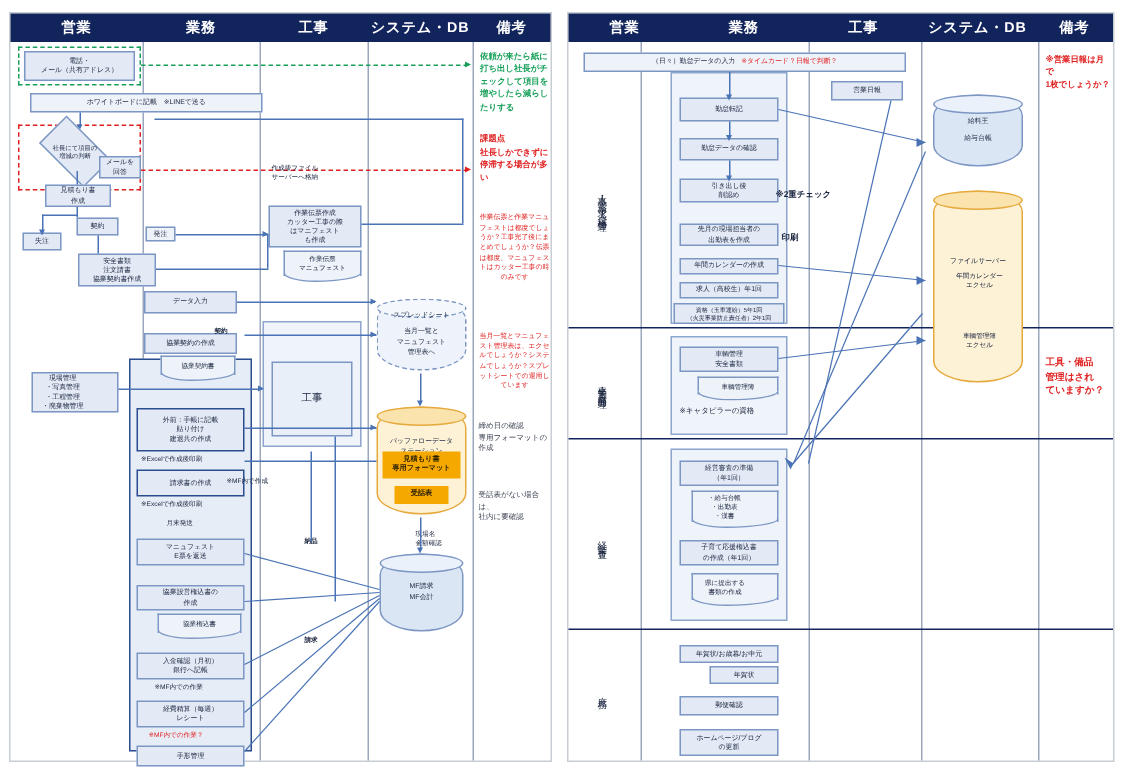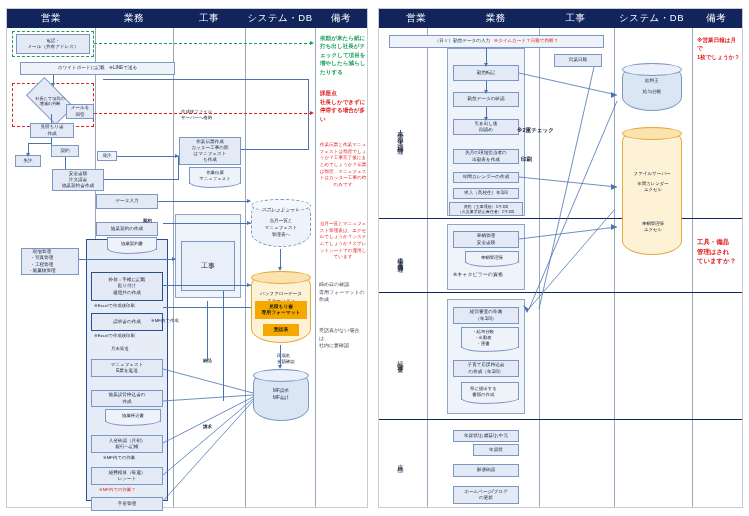--- a/index.html
+++ b/index.html
@@ -9,21 +9,21 @@
 
   
   .panel{position:absolute;top:8px;height:500px;background:#fff;
          border:1px solid #c8cdd4;box-sizing:border-box;}
   #panel-left{left:6px;width:362px;}
   #panel-right{left:378px;width:365px;}
 
   
   .hdr{position:absolute;left:0;top:0;right:0;height:19px;
        background:#12245c;display:flex;box-sizing:border-box;}
-  .hdr .cell{color:#fff;font-size:9.5px;font-weight:normal;
+  .hdr .cell{color:#fff;font-size:9.5px;font-weight:bold;
              display:flex;align-items:center;justify-content:center;
              letter-spacing:.5px;}
 
   
   .vline{position:absolute;top:19px;bottom:0;width:1px;background:#9aa7bd;}
   .hline{position:absolute;left:0;right:0;height:1px;background:#12245c;}
 
   
   .bx{position:absolute;box-sizing:border-box;
       border:1px solid #7d97c4;background:#e3eaf5;

